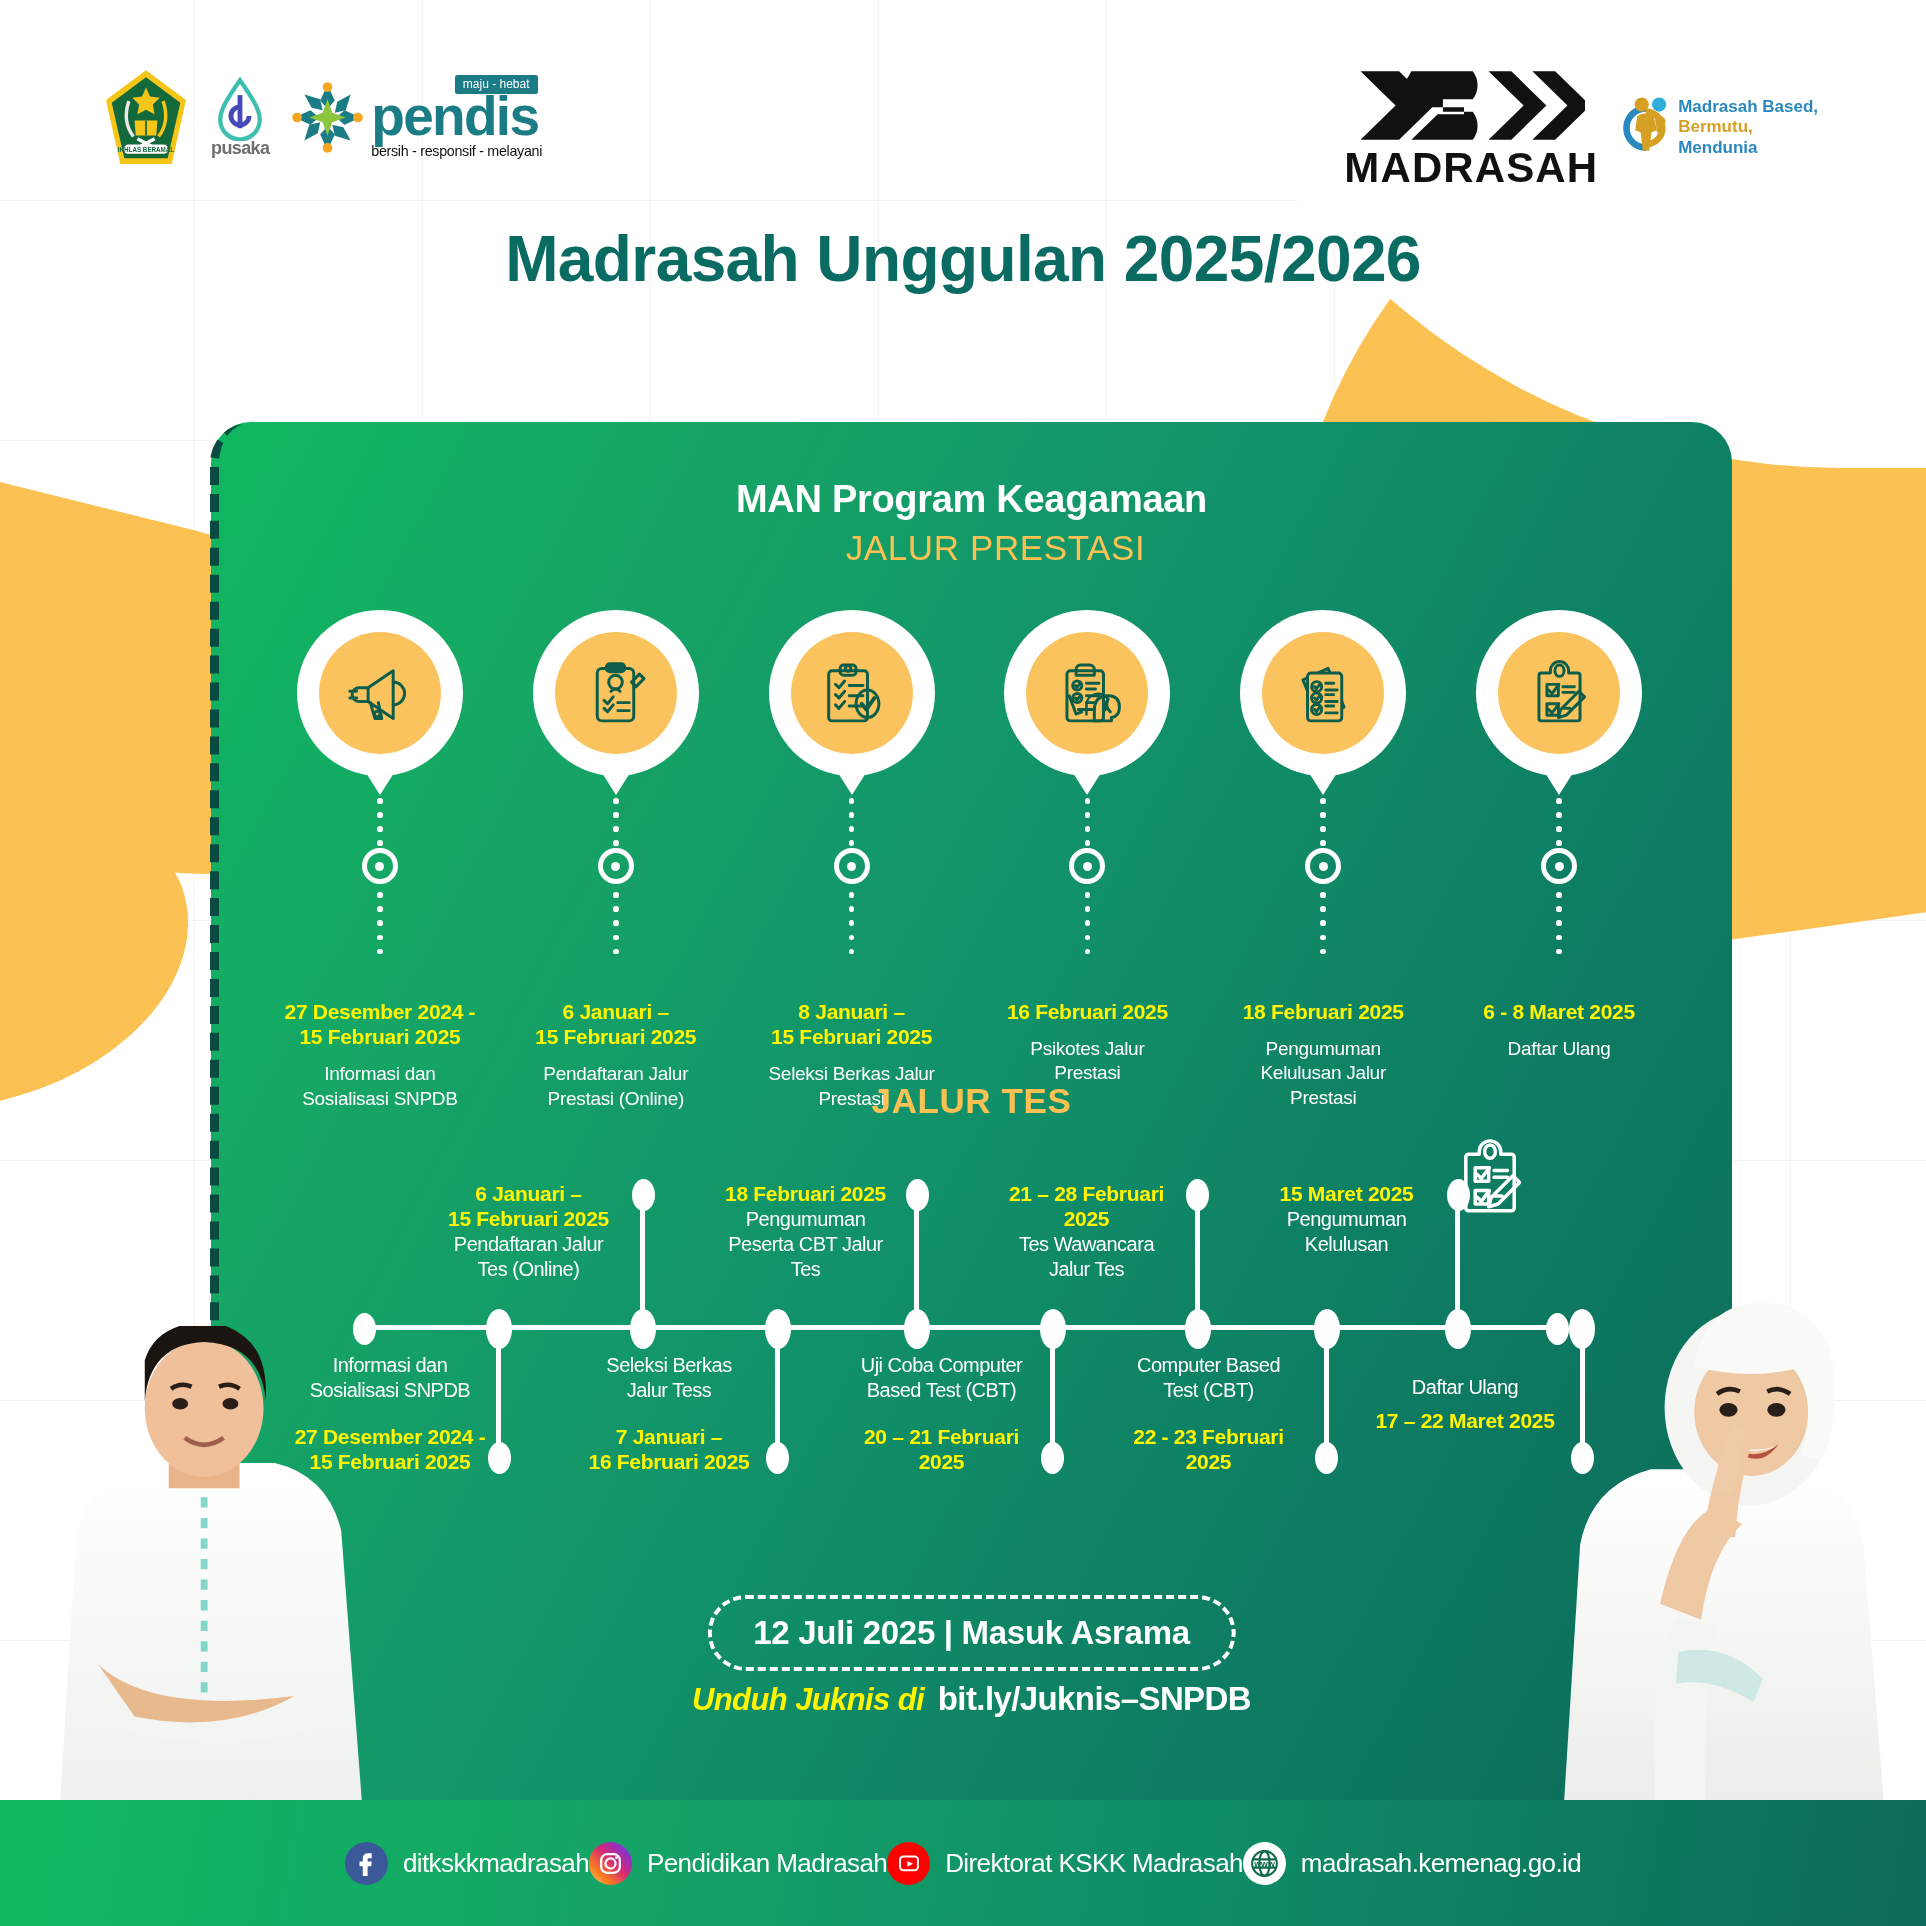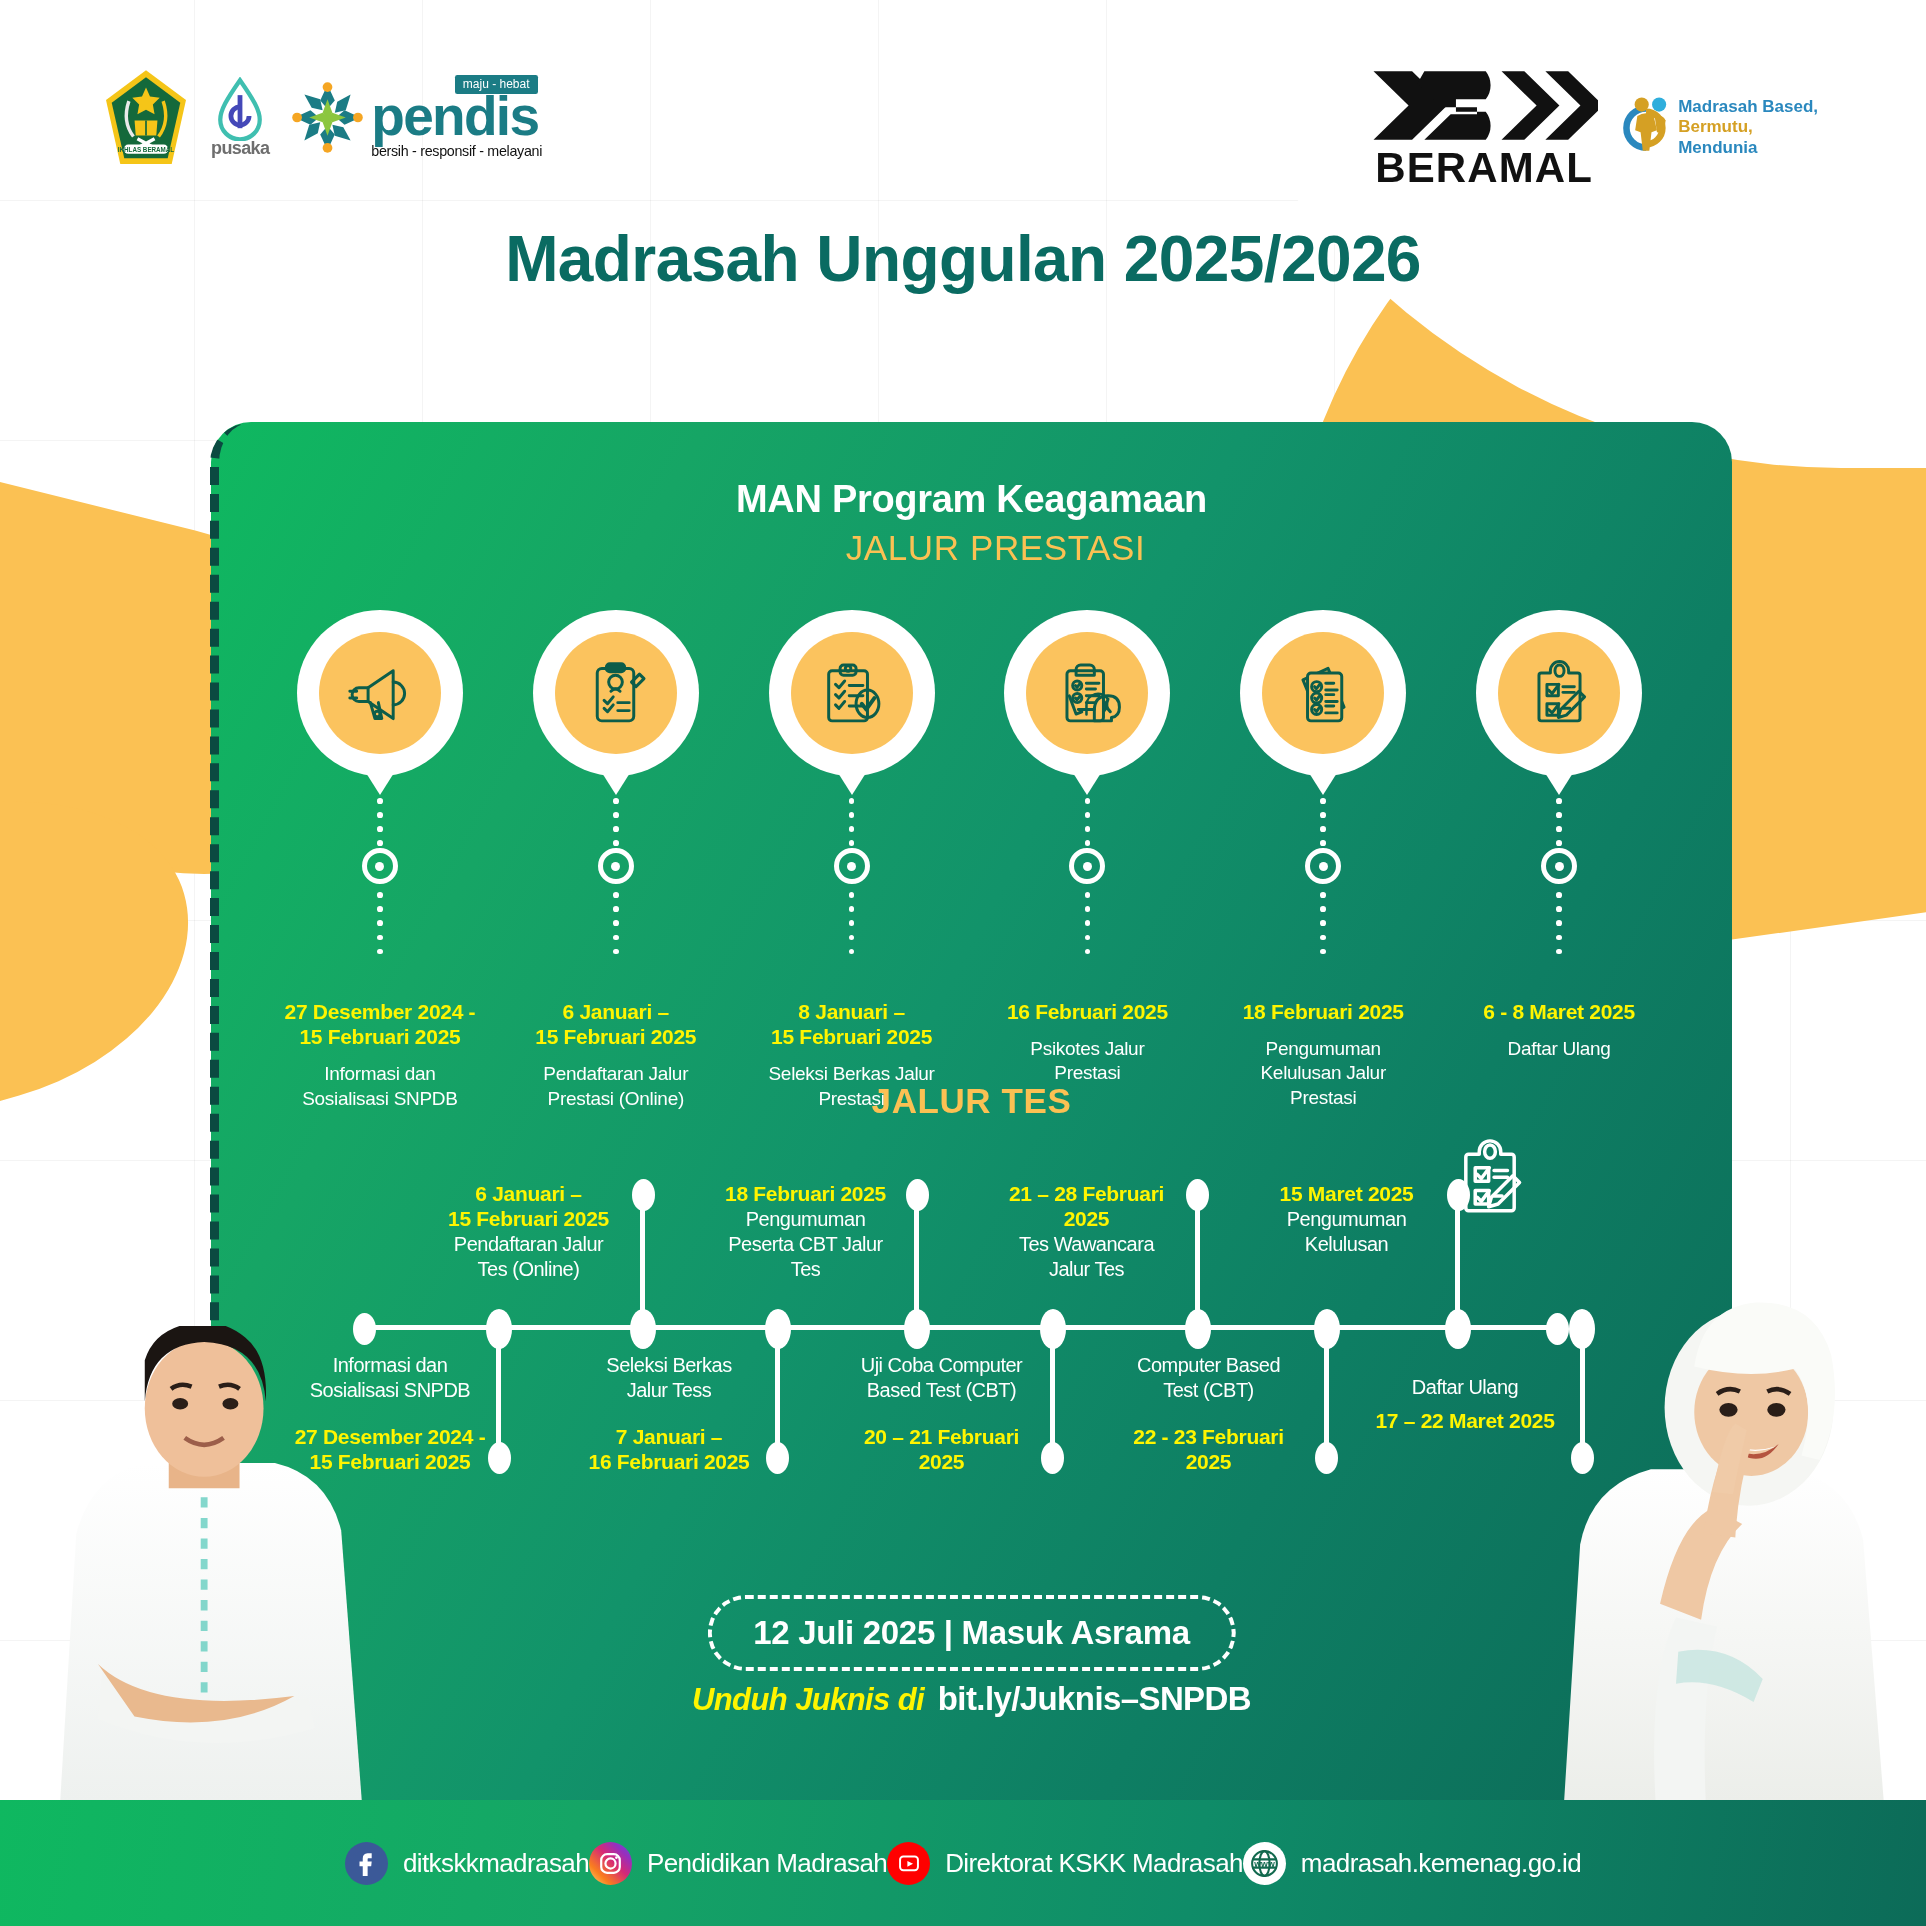--- a/index.html
+++ b/index.html
@@ -205,21 +205,21 @@
 <div id="logo-row-right">
   <div style="text-align:center;">
     <svg viewBox="0 0 260 90" width="228" height="79">
       <g fill="#111">
         <path d="M4 6 h44 l40 39 -40 39 H4 l40 -39z"></path>
         <path d="M62 6 h70 a26 26 0 0 1 0 32 h-34 v14 h34 a26 26 0 0 1 0 32 h-70 l30 -29 h30 v-8 h-40 l-28 -27z"></path>
         <path d="M150 6 h26 l40 39 -40 39 h-26 l40 -39z"></path>
         <path d="M200 6 h26 l40 39 -40 39 h-26 l40 -39z"></path>
       </g>
     </svg>
-    <div class="madrasah-logo-text">BERAMAL</div>
+    <div class="madrasah-logo-text">MADRASAH</div>
   </div>
   <div style="display:flex;align-items:center;gap:8px;">
     <svg viewBox="0 0 90 120" width="49" height="66">
       <path d="M46 24 a36 36 0 1 0 0 72" fill="none" stroke="#2A88BE" stroke-width="12"></path>
       <path d="M46 30 a30 30 0 1 1 0 60" fill="none" stroke="#D5A024" stroke-width="12"></path>
       <circle cx="38" cy="17" r="13" fill="#D5A024"></circle>
       <circle cx="70" cy="17" r="13" fill="#2FAEDC"></circle>
       <path d="M30 38 q16 -10 30 0 l6 26 -10 4 -4 34 h-12 l-4 -34 -10 -4z" fill="#D5A024"></path>
       <path d="M62 40 q14 -6 20 6 l-4 24 -12 -2z" fill="#D5A024"></path>
     </svg>

